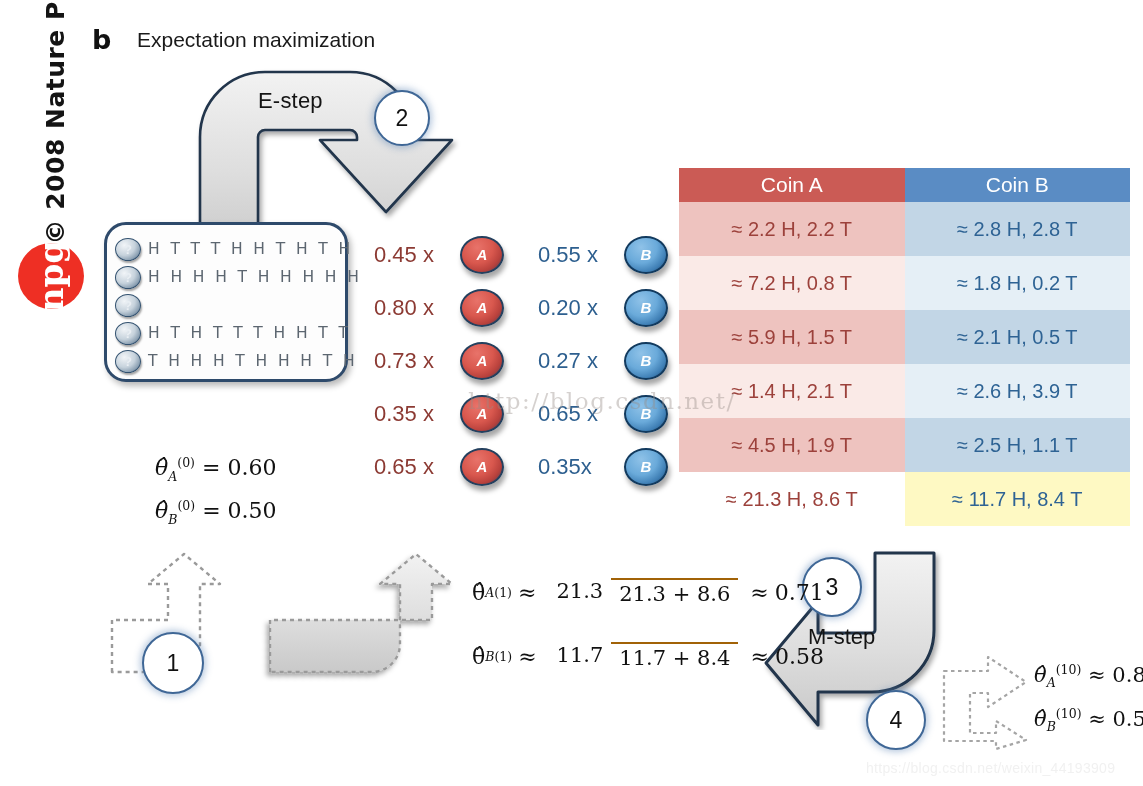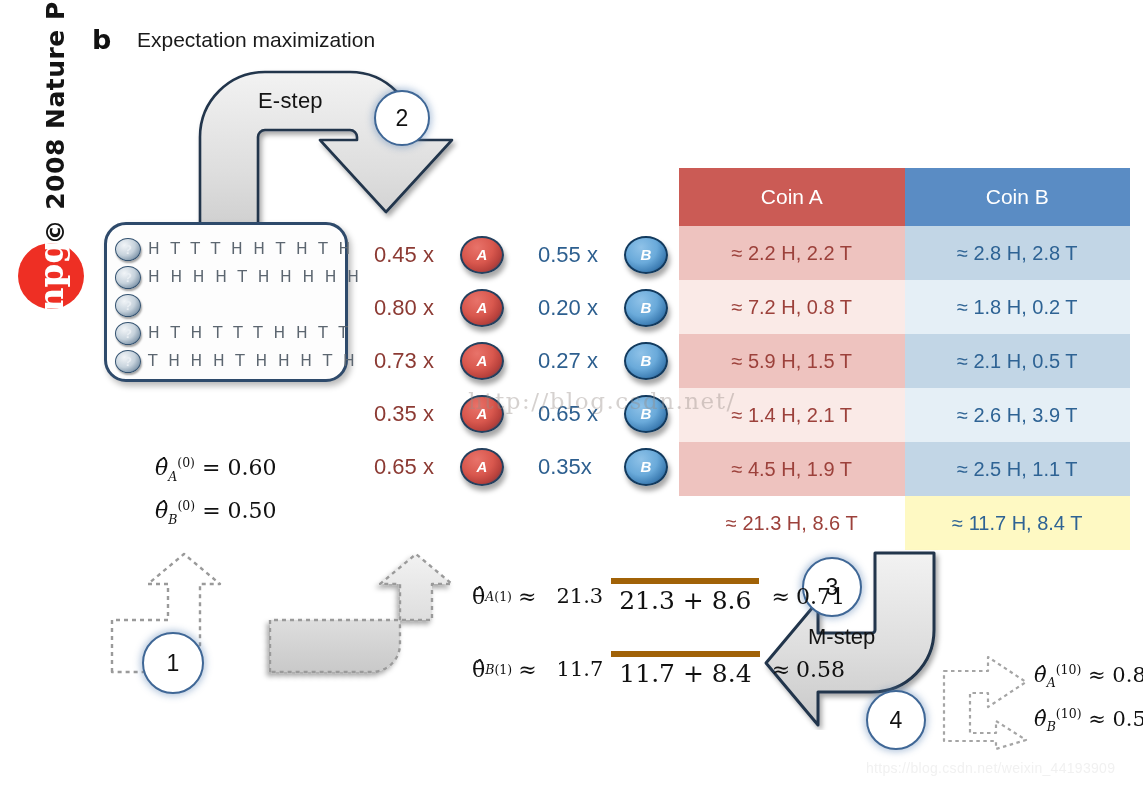--- a/index.html
+++ b/index.html
@@ -125,21 +125,21 @@
   }
   .coin-b{
     background:radial-gradient(ellipse at 38% 28%, #8fc2e8 0%, #6aaada 45%, #3f7fb5 72%, #12385c 100%);
     border:2px solid #123a5e;
   }
 
   
   #counts-table{ position:absolute; left:679px; top:168px; width:451px; }
   #counts-table table{ border-collapse:collapse; width:100%; table-layout:fixed; }
   #counts-table th{
-    height:58px; font-size:21px; font-weight:normal; color:#ffffff;
+    height:34px; font-size:21px; font-weight:normal; color:#ffffff;
   }
   #counts-table th.h-a{ background:#cb5b55; }
   #counts-table th.h-b{ background:#5a8cc4; }
   #counts-table td{
     height:54px; text-align:center; font-size:20px;
   }
   td.a-dark{ background:#eec3bf; color:#9c413b; }
   td.a-light{ background:#faeae7; color:#9c413b; }
   td.b-dark{ background:#c2d6e6; color:#2e6394; }
   td.b-light{ background:#e5eff6; color:#2e6394; }
@@ -157,21 +157,21 @@
   #return-arrows{ position:absolute; left:110px; top:552px; width:360px; height:145px; }
   #dotted-out-arrow{ position:absolute; left:940px; top:655px; width:90px; height:95px; }
 
   
   #mstep-equations{ position:absolute; left:472px; top:578px; }
   .frac-eq{ display:flex; align-items:center; font-family:"DejaVu Serif", serif; color:#111; margin-bottom:36px; }
   .frac-eq .lhs{ font-size:22px; }
   .frac-eq .approx{ font-size:22px; margin:0 6px; }
   .frac{ display:inline-flex; flex-direction:row; align-items:center; margin:0 6px; }
   .frac .num{ font-size:21px; padding:0 8px 2px; }
-  .frac .den{ font-size:25px; padding:2px 8px 0; border-top:6px solid #a16207; }
+  .frac .den{ font-size:21px; padding:2px 8px 0; border-top:2px solid #a16207; }
   .frac-eq .rhs{ font-size:22px; margin-left:6px; }
 
   
   #theta-final{ position:absolute; left:1034px; top:662px; }
   #theta-final .eq{ margin-bottom:16px; font-size:21px; }
 
   
   #watermark-center{
     position:absolute; left:468px; top:388px;
     font-family:"DejaVu Serif", serif;

